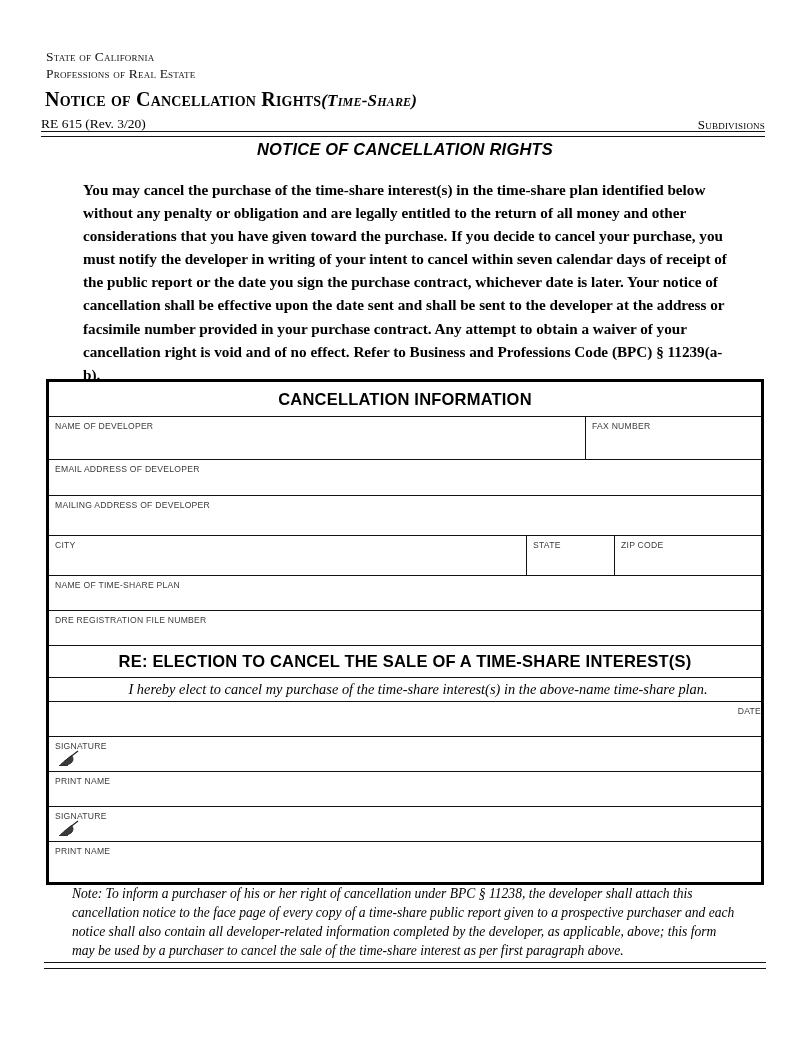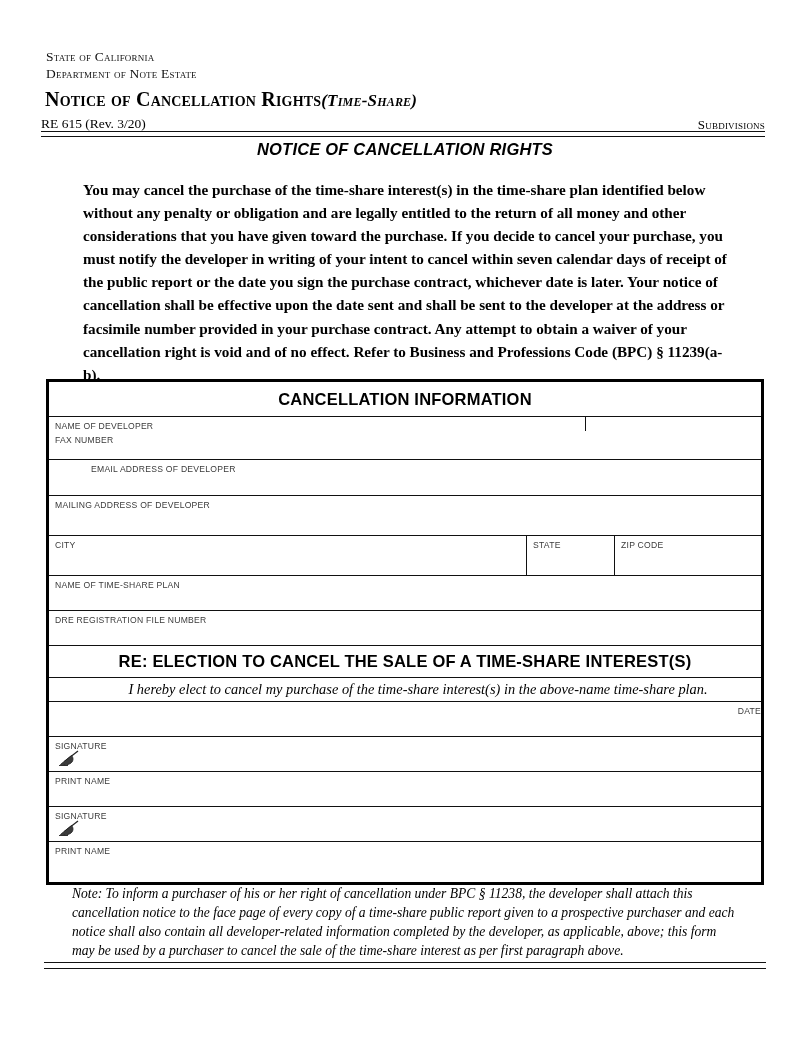--- a/index.html
+++ b/index.html
@@ -166,22 +166,22 @@
     font-style: italic;
     font-size: 14.4px;
     height: 23px;
     display: flex;
     align-items: center;
     justify-content: center;
     padding: 0;
     margin-left: 26px;
   }
 
-  .h43 { height: 43px; flex-direction: column; }
-  .h36 { height: 36px; padding-left: 36px; }
+  .h43 { height: 43px; }
+  .h36 { height: 36px; }
   .h40 { height: 40px; }
   .h35 { height: 35px; }
 
   
   .sig-icon {
     position: absolute;
     left: 9px;
     top: 13px;
     width: 22px;
     height: 16px;
@@ -221,21 +221,21 @@
     white-space: nowrap;
   }
 </style>
 </head>
 <body>
 
 <div class="page">
 
   <div class="hdr-agency">
     <div>State of California</div>
-    <div>Department of Note Estate</div>
+    <div>Professions of Real Estate</div>
   </div>
 
   <div class="hdr-title">
     <span>Notice of Cancellation Rights</span><span class="ts">(Time-Share)</span>
   </div>
 
   <div class="hdr-rev">RE 615 (Rev. 3/20)</div>
   <div class="hdr-subdiv">Subdivisions</div>
   <div class="rule-double-top"></div>
 

